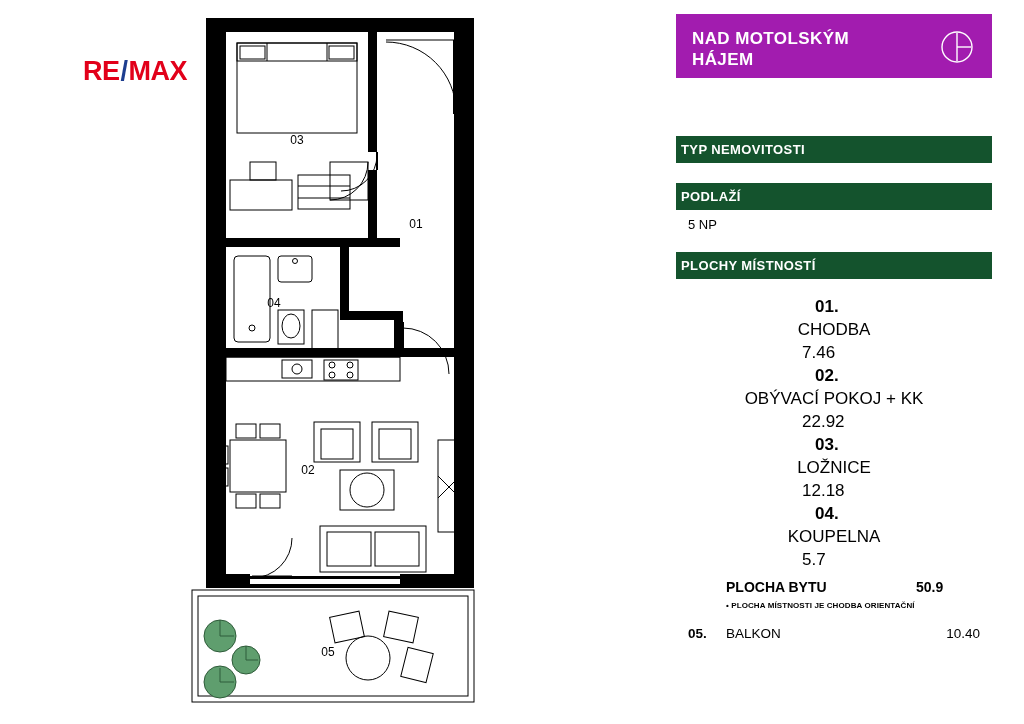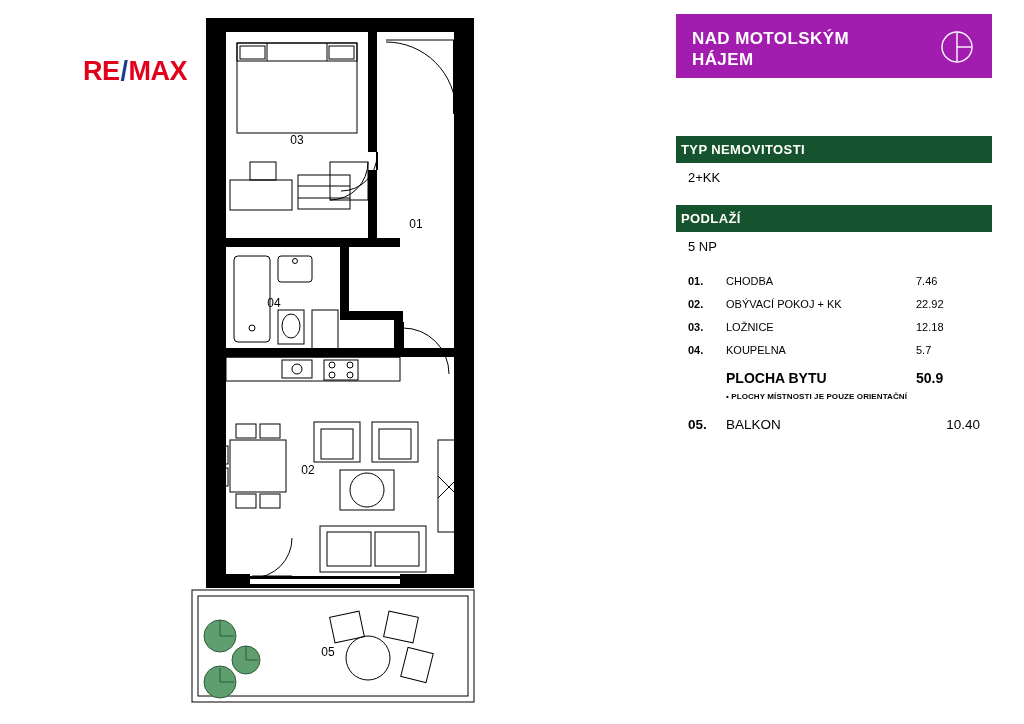--- a/index.html
+++ b/index.html
@@ -24,21 +24,21 @@
   .panel{position:absolute;left:676px;top:14px;width:316px;}
   .titlebar{background:#a21caf;color:#fff;padding:14px 16px 16px 16px;position:relative;height:64px;box-sizing:border-box;}
   .titlebar .t1,.titlebar .t2{font-size:17px;font-weight:bold;letter-spacing:.4px;line-height:21px;}
   .compass{position:absolute;right:18px;top:16px;width:34px;height:34px;}
 
   .bar{background:#14532d;color:#fff;font-size:13px;font-weight:bold;letter-spacing:.4px;padding:6px 5px;margin-top:20px;}
   .bar.first{margin-top:58px;}
   .val{font-size:13px;padding:7px 12px 0 12px;}
 
   .rooms{margin-top:16px;padding:0 12px;}
-  .room-row{display:flex;align-items:flex-start;font-size:11px;line-height:23px;}
+  .room-row{display:flex;align-items:center;font-size:17px;line-height:23px;flex-direction:column;}
   .room-row .num{width:38px;font-weight:bold;}
   .room-row .nm{flex:1;}
   .room-row .ar{width:64px;text-align:left;}
 
   .total{display:flex;align-items:flex-start;font-size:14px;font-weight:bold;margin-top:8px;padding:0 12px;}
   .total .nm{flex:1;padding-left:38px;}
   .total .ar{width:64px;text-align:left;}
 
   .note{font-size:8px;font-weight:bold;letter-spacing:.1px;padding:6px 12px 0 50px;}
 
@@ -197,25 +197,25 @@
       <div class="t1">NAD MOTOLSKÝM</div>
       <div class="t2">HÁJEM</div>
       <svg class="compass" viewBox="0 0 34 34">
         <circle cx="17" cy="17" r="15" fill="none" stroke="#ffffff" stroke-width="1.4"></circle>
         <line x1="17" y1="3" x2="17" y2="31" stroke="#ffffff" stroke-width="1.4"></line>
         <line x1="17" y1="17" x2="31" y2="17" stroke="#ffffff" stroke-width="1.4"></line>
       </svg>
     </div>
 
     <div class="bar first">TYP NEMOVITOSTI</div>
-    <div class="val">2+KK</div>
 
     <div class="bar">PODLAŽÍ</div>
     <div class="val">5 NP</div>
 
+    <div class="bar">PLOCHY MÍSTNOSTÍ</div>
 
     <div class="rooms">
       <div class="room-row">
         <span class="num">01.</span>
         <span class="nm">CHODBA</span>
         <span class="ar">7.46</span>
       </div>
       <div class="room-row">
         <span class="num">02.</span>
         <span class="nm">OBÝVACÍ POKOJ + KK</span>
@@ -231,21 +231,21 @@
         <span class="nm">KOUPELNA</span>
         <span class="ar">5.7</span>
       </div>
     </div>
 
     <div class="total">
       <span class="nm">PLOCHA BYTU</span>
       <span class="ar">50.9</span>
     </div>
 
-    <div class="note">• PLOCHY MÍSTNOSTI JE POUZE ORIENTAČNÍ</div>
+    <div class="note">• PLOCHA MÍSTNOSTI JE CHODBA ORIENTAČNÍ</div>
 
     <div class="balkon">
       <span class="num">05.</span>
       <span class="nm">BALKON</span>
       <span class="ar">10.40</span>
     </div>
 
   </div>
 </div>
 

